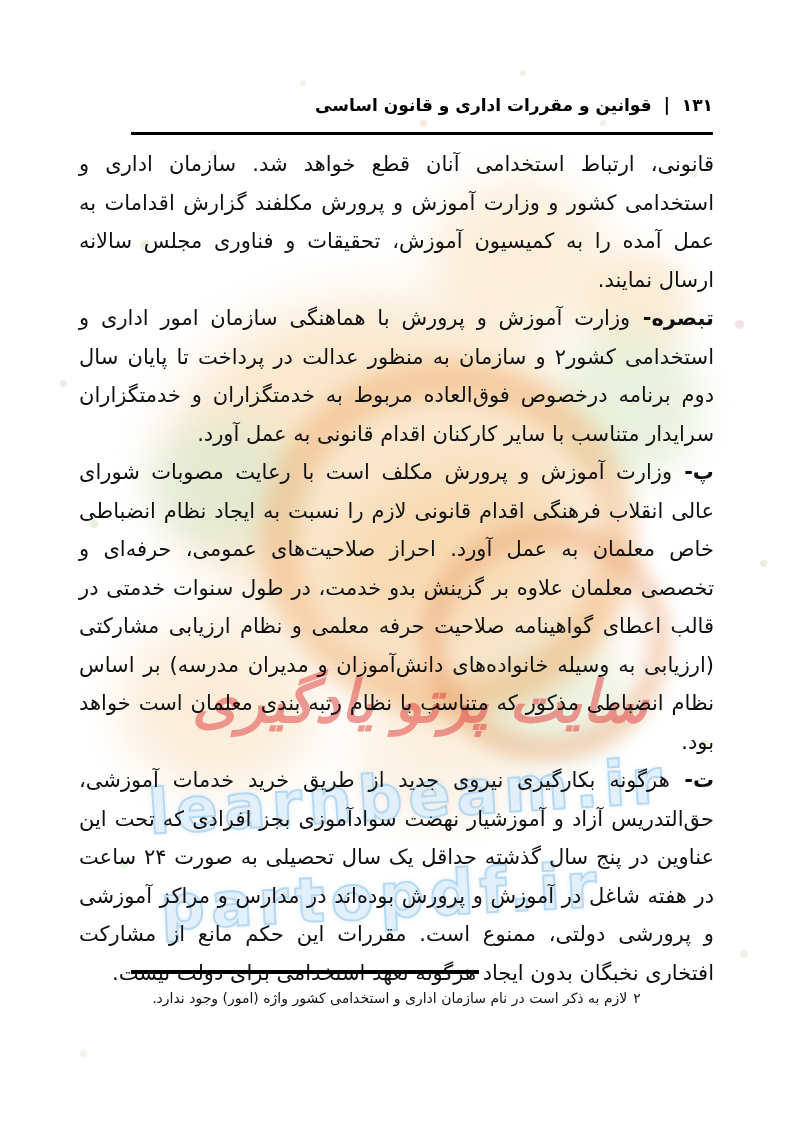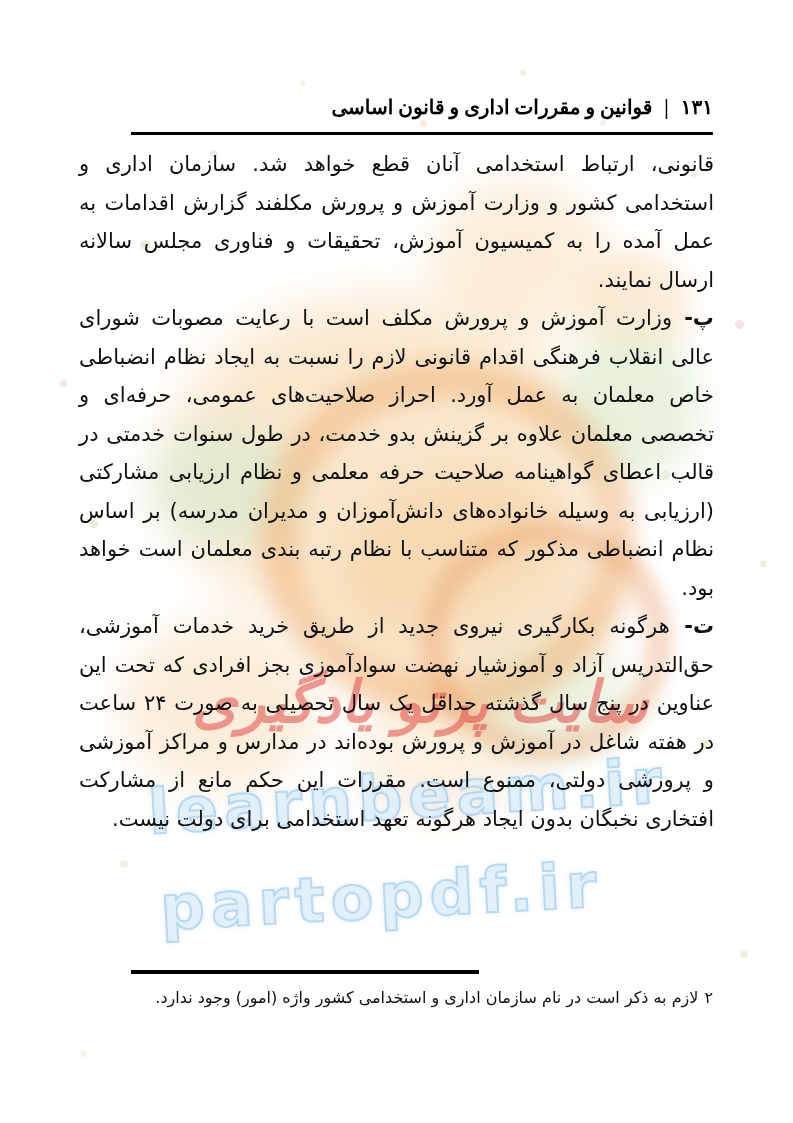--- a/index.html
+++ b/index.html
@@ -41,35 +41,35 @@
     -webkit-text-stroke:2px rgba(160,205,238,.85);
     text-shadow:0 0 6px rgba(160,205,238,.45);
     opacity:.85;
   }
   .wm-b1{left:148px;top:760px;transform:rotate(-3.5deg);}
   .wm-b2{left:160px;top:860px;transform:rotate(-3deg);}
   
   .content{position:absolute;inset:0;z-index:2;direction:rtl;color:#101010;}
   .page-header{
     position:absolute;top:95px;right:80px;left:80px;
-    text-align:right;font-weight:bold;font-size:20px;color:#000;font-family:Liberation Serif, serif;
+    text-align:right;font-weight:bold;font-size:17px;color:#000;
   }
   .page-header .divider{margin:0 12px;font-weight:bold;}
   .header-rule{position:absolute;top:132px;right:80px;width:582px;height:3px;background:#000;}
   .body-text{
     position:absolute;top:145px;right:79px;width:635px;
     font-size:21px;line-height:38.5px;
     text-align:justify;text-justify:inter-word;margin-left:28px;
   }
   .body-text p{margin:0;padding:0;}
   .body-text b{font-weight:bold;}
   .footnote-rule{position:absolute;top:970px;left:131px;width:348px;height:4px;background:#000;}
   .footnote{
     position:absolute;top:986px;right:80px;left:80px;
-    text-align:right;font-size:16px;line-height:24px;color:#101010;
+    text-align:center;font-size:14px;line-height:24px;color:#101010;
   }
   .footnote .fn-marker{margin-left:6px;}
 </style>
 </head>
 <body>
 
 <div class="page">
 
   <div class="wm-layer">
     <div class="blob b1"></div>
@@ -107,20 +107,21 @@
   </div>
 
   <div class="content">
     <header class="page-header">
       <span>۱۳۱</span><span class="divider">|</span><span>قوانین و مقررات اداری و قانون اساسی</span>
     </header>
     <div class="header-rule"></div>
 
     <main class="body-text" id="paragraphs">
         <p>قانونی، ارتباط استخدامی آنان قطع خواهد شد. سازمان اداری و استخدامی کشور و وزارت آموزش و پرورش مکلفند گزارش اقدامات به عمل آمده را به کمیسیون آموزش، تحقیقات و فناوری مجلس سالانه ارسال نمایند.</p>
+        <p><b>تبصره- </b>وزارت آموزش و پرورش با هماهنگی سازمان امور اداری و استخدامی کشور۲ و سازمان به منظور عدالت در پرداخت تا پایان سال دوم برنامه درخصوص فوق‌العاده مربوط به خدمتگزاران و خدمتگزاران سرایدار متناسب با سایر کارکنان اقدام قانونی به عمل آورد.</p>
         <p><b>پ- </b>وزارت آموزش و پرورش مکلف است با رعایت مصوبات شورای عالی انقلاب فرهنگی اقدام قانونی لازم را نسبت به ایجاد نظام انضباطی خاص معلمان به عمل آورد. احراز صلاحیت‌های عمومی، حرفه‌ای و تخصصی معلمان علاوه بر گزینش بدو خدمت، در طول سنوات خدمتی در قالب اعطای گواهینامه صلاحیت حرفه معلمی و نظام ارزیابی مشارکتی (ارزیابی به وسیله خانواده‌های دانش‌آموزان و مدیران مدرسه) بر اساس نظام انضباطی مذکور که متناسب با نظام رتبه بندی معلمان است خواهد بود.</p>
         <p><b>ت- </b>هرگونه بکارگیری نیروی جدید از طریق خرید خدمات آموزشی، حق‌التدریس آزاد و آموزشیار نهضت سوادآموزی بجز افرادی که تحت این عناوین در پنج سال گذشته حداقل یک سال تحصیلی به صورت ۲۴ ساعت در هفته شاغل در آموزش و پرورش بوده‌اند در مدارس و مراکز آموزشی و پرورشی دولتی، ممنوع است. مقررات این حکم مانع از مشارکت افتخاری نخبگان بدون ایجاد هرگونه تعهد استخدامی برای دولت نیست.</p>
       </main>
 
     <div class="footnote-rule"></div>
     <div class="footnote">
       <span class="fn-marker">۲</span><span>لازم به ذکر است در نام سازمان اداری و استخدامی کشور واژه (امور) وجود ندارد.</span>
     </div>
   </div>
 

